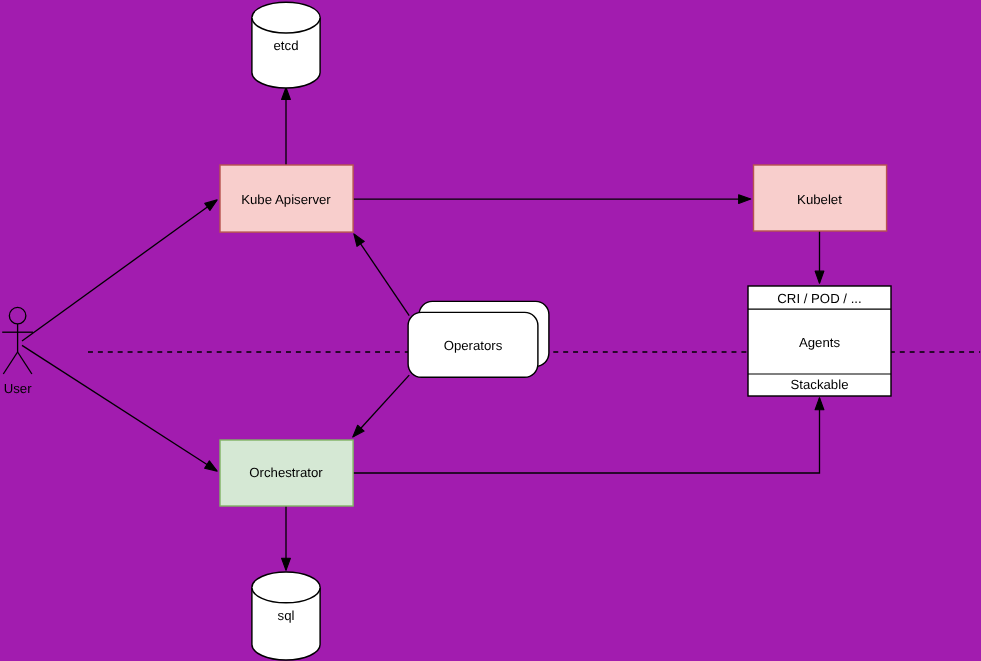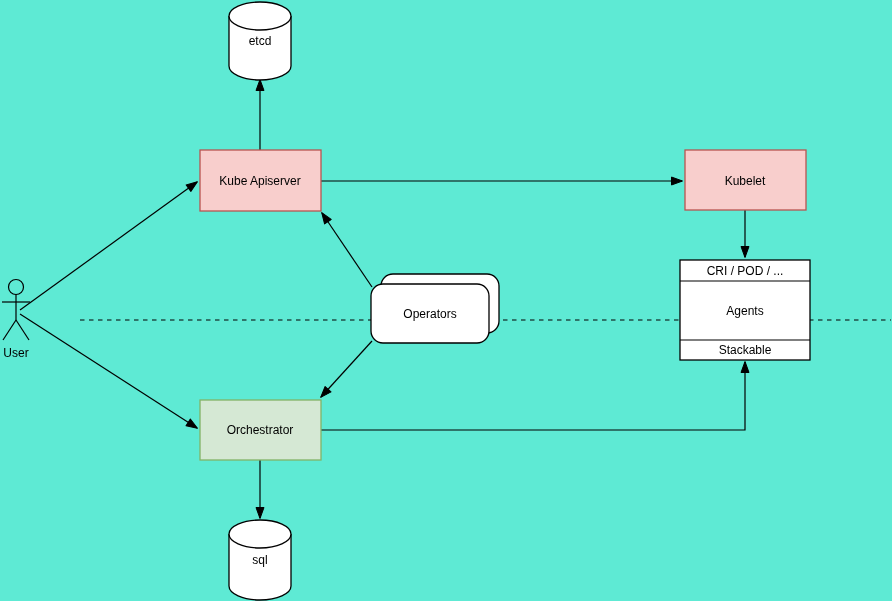--- a/index.html
+++ b/index.html
@@ -7,21 +7,21 @@
     padding: 0;
     background: #ffffff;
     width: 892px;
     height: 601px;
     overflow: hidden;
   }
   .canvas-wrap {
     position: relative;
     width: 892px;
     height: 601px;
-    background: #5eead4;
+    background: #a21caf;
   }
   svg {
     display: block;
   }
   text {
     font-family: "Liberation Sans", "DejaVu Sans", sans-serif;
     font-size: 12px;
     fill: #000000;
   }
   .node-shape {

